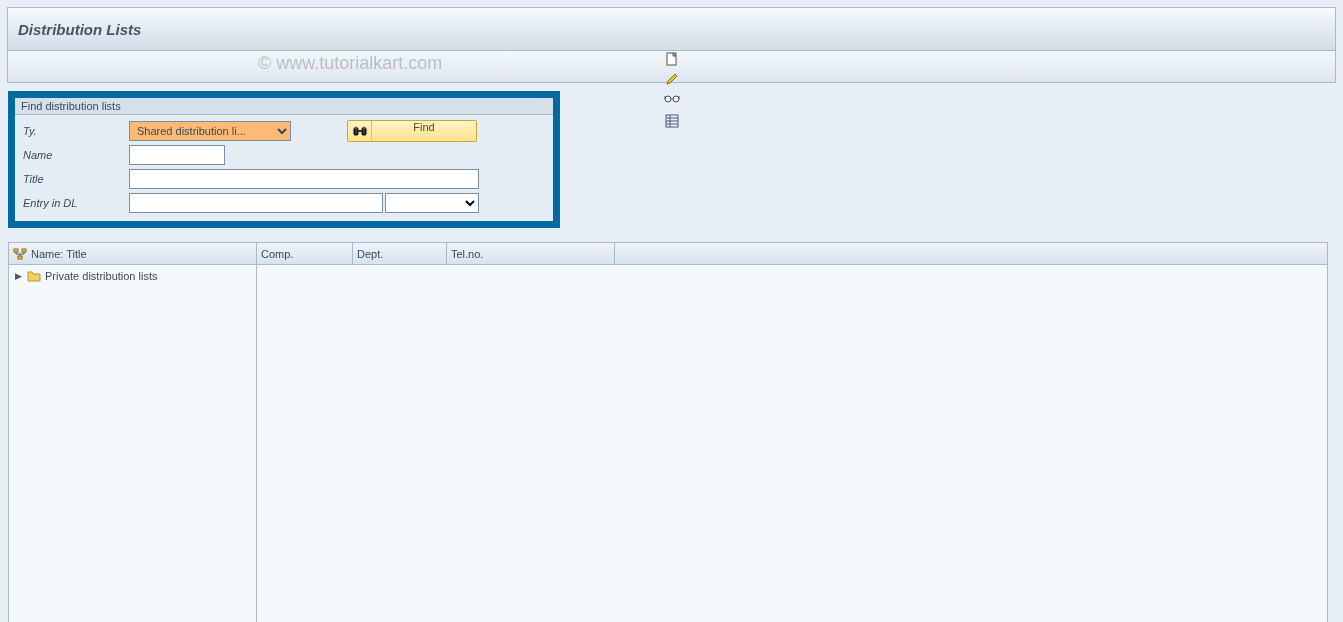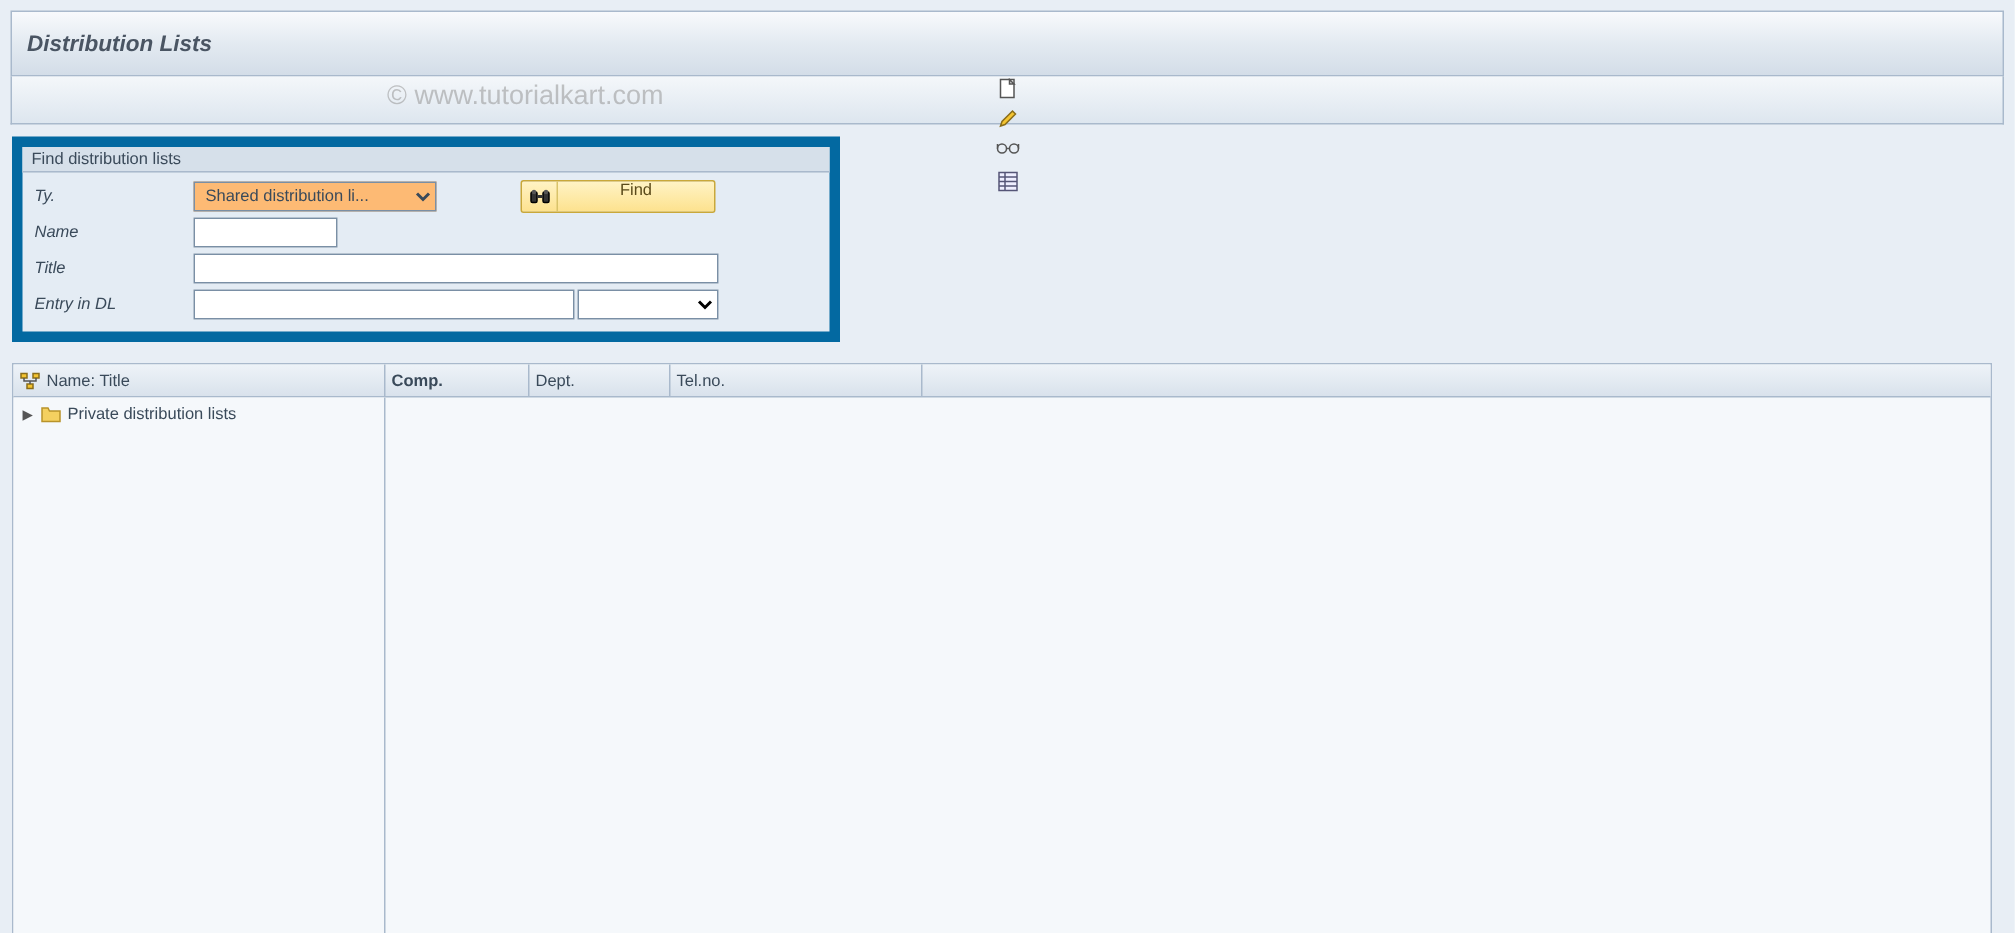--- a/index.html
+++ b/index.html
@@ -160,21 +160,21 @@
       border-right: 1px solid #a9b9cc;
       display: flex;
       align-items: center;
       padding: 0 4px;
       color: #3a4a5a;
       font-size: 11px;
       overflow:hidden;
       white-space:nowrap;
     }
     .gh-name { width: 248px; gap:4px;}
-    .gh-comp { width: 96px; font-weight: bold; }
+    .gh-comp { width: 96px; }
     .gh-dept { width: 94px; }
     .gh-tel  { width: 168px; }
     .gh-rest { flex: 1; border-right: none; }
 
     .grid-body {
       flex:1;
       display:flex;
     }
     .tree-col {
       width:248px;

